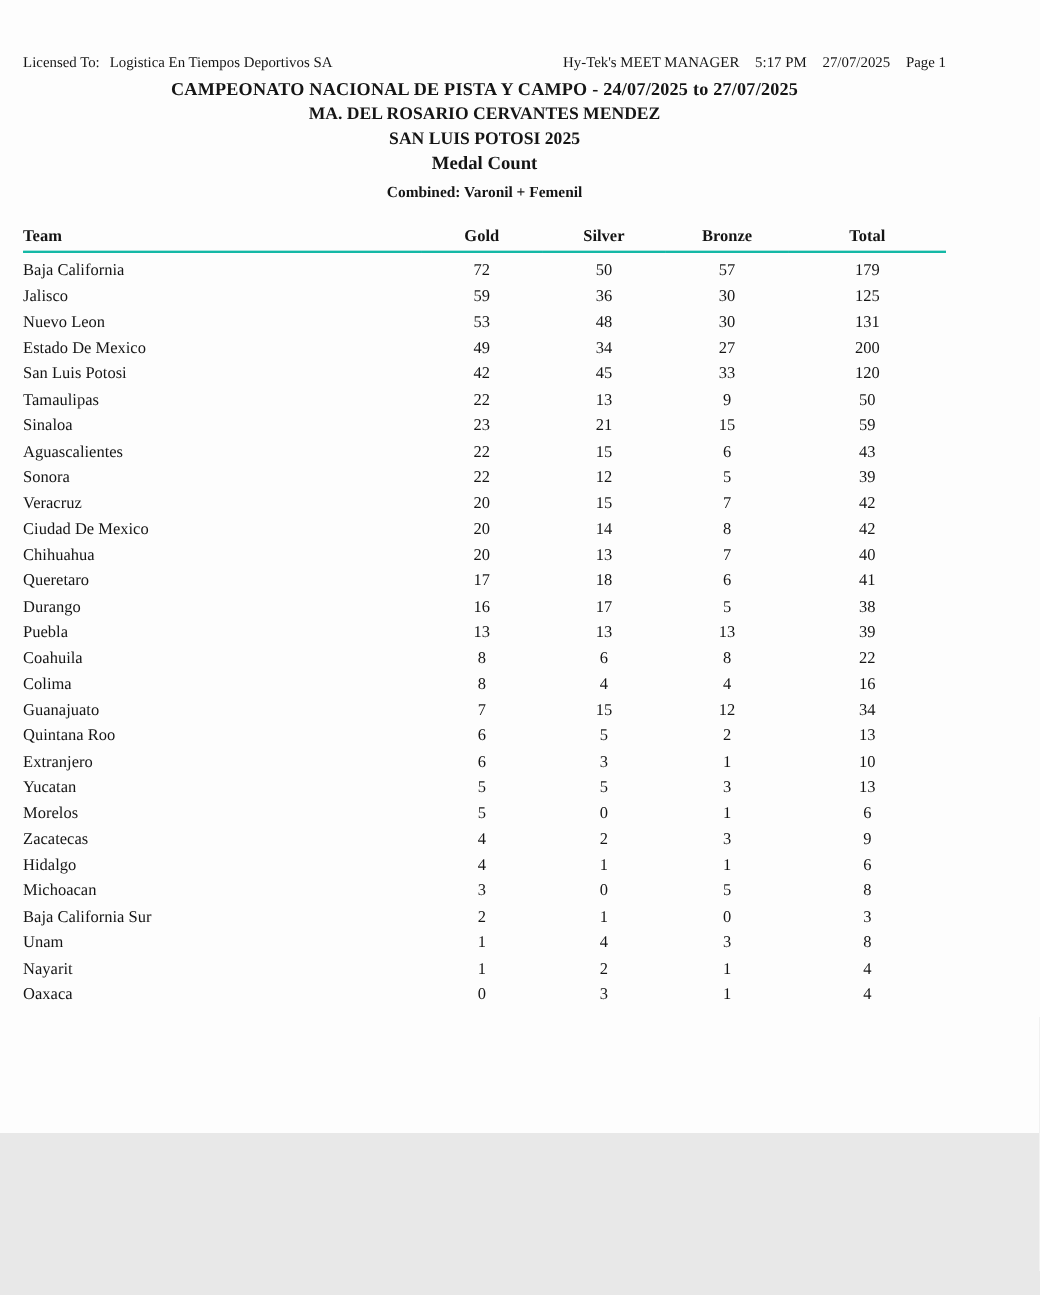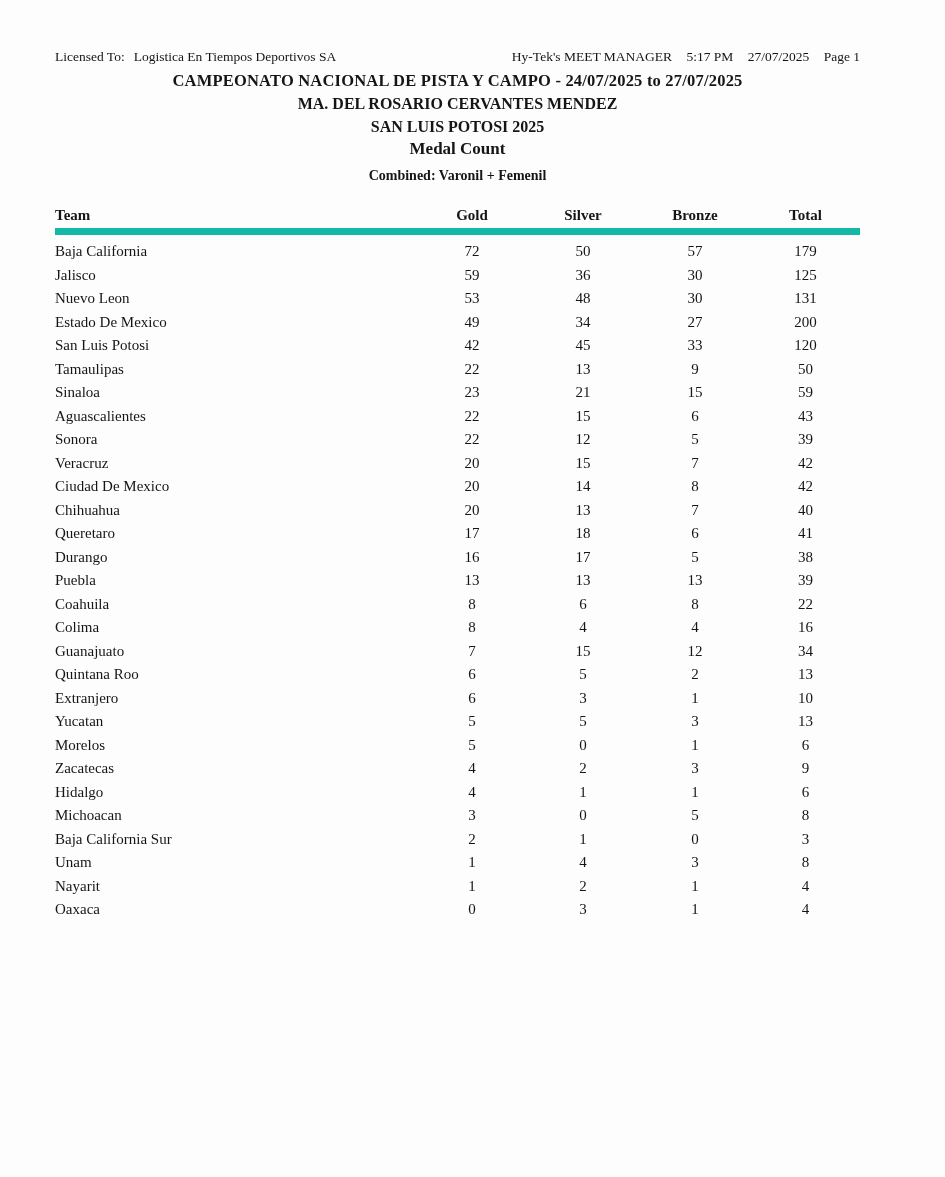--- a/index.html
+++ b/index.html
@@ -1,23 +1,23 @@
 <!DOCTYPE html>
 <html><head>
 <meta charset="utf-8">
 <style>
   html, body { margin: 0; padding: 0; background: #e8e8e8; }
   .page {
     position: relative;
     width: 945px;
-    height: 1177px;
+    height: 1030px;
     margin: 0 auto;
     background: #fdfdfd;
     box-sizing: border-box;
-    padding: 48px 85px 0 55px;
+    padding: 48px 85px 0 21px;
     font-family: "Liberation Serif", "DejaVu Serif", serif;
     color: #151515;
     overflow: hidden;
   }
   .meta-row {
     display: flex;
     justify-content: space-between;
     align-items: baseline;
     font-size: 13.5px;
     line-height: 17px;
@@ -45,21 +45,21 @@
     margin-top: 21px;
     width: 100%;
     border-collapse: collapse;
     table-layout: fixed;
   }
   .medal-table th {
     font-size: 15px;
     font-weight: bold;
     text-align: center;
     padding: 0 0 4px 0;
-    border-bottom: 7px solid #14b8a6;
+    border-bottom: 2px solid #14b8a6;
     white-space: nowrap;
   }
   .medal-table th.team { text-align: left; }
   .medal-table td {
     height: 23.5px;
     font-size: 15px;
     line-height: 23.5px;
     padding: 0;
     white-space: nowrap;
     overflow: hidden;

